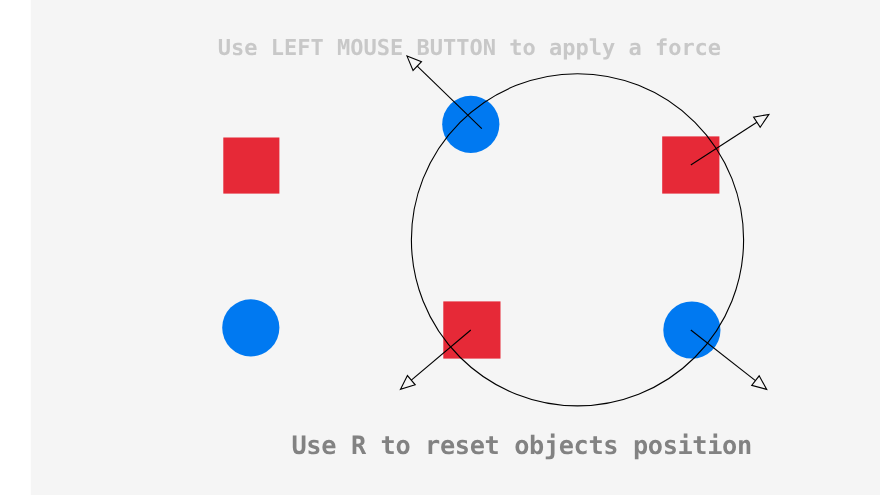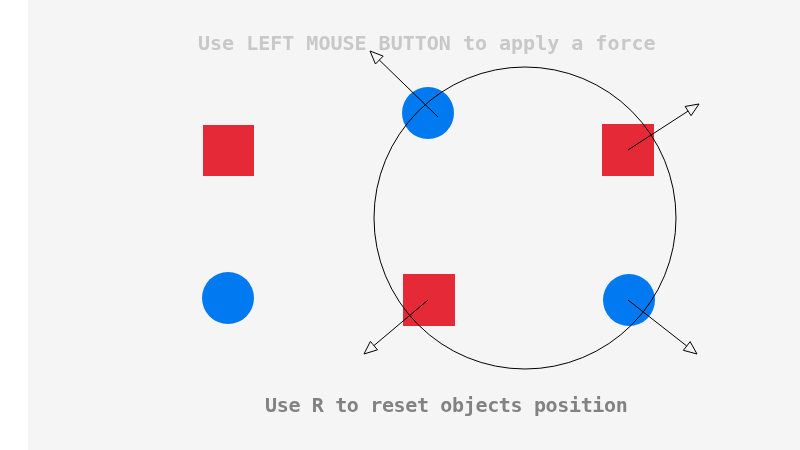--- a/index.html
+++ b/index.html
@@ -23,21 +23,21 @@
     white-space: pre;
     user-select: none;
   }
   .instruction.top {
     left: 170px; top: 33px;
     font-size: 20px;
     letter-spacing: 0px;
   }
   .instruction.bottom {
     left: 237px; top: 395px;
-    font-size: 20px;
+    font-size: 23px;
     letter-spacing: -0.35px;
   }
 </style>
 </head>
 <body>
 
 <div class="stage" style="background: rgb(245, 245, 245);">
   <svg class="canvas-svg" width="800" height="450" viewBox="0 0 800 450">
       <rect x="175" y="125" width="51" height="51" fill="#e62937"></rect>
       <circle cx="400" cy="113" r="26" fill="#0079f1"></circle>

